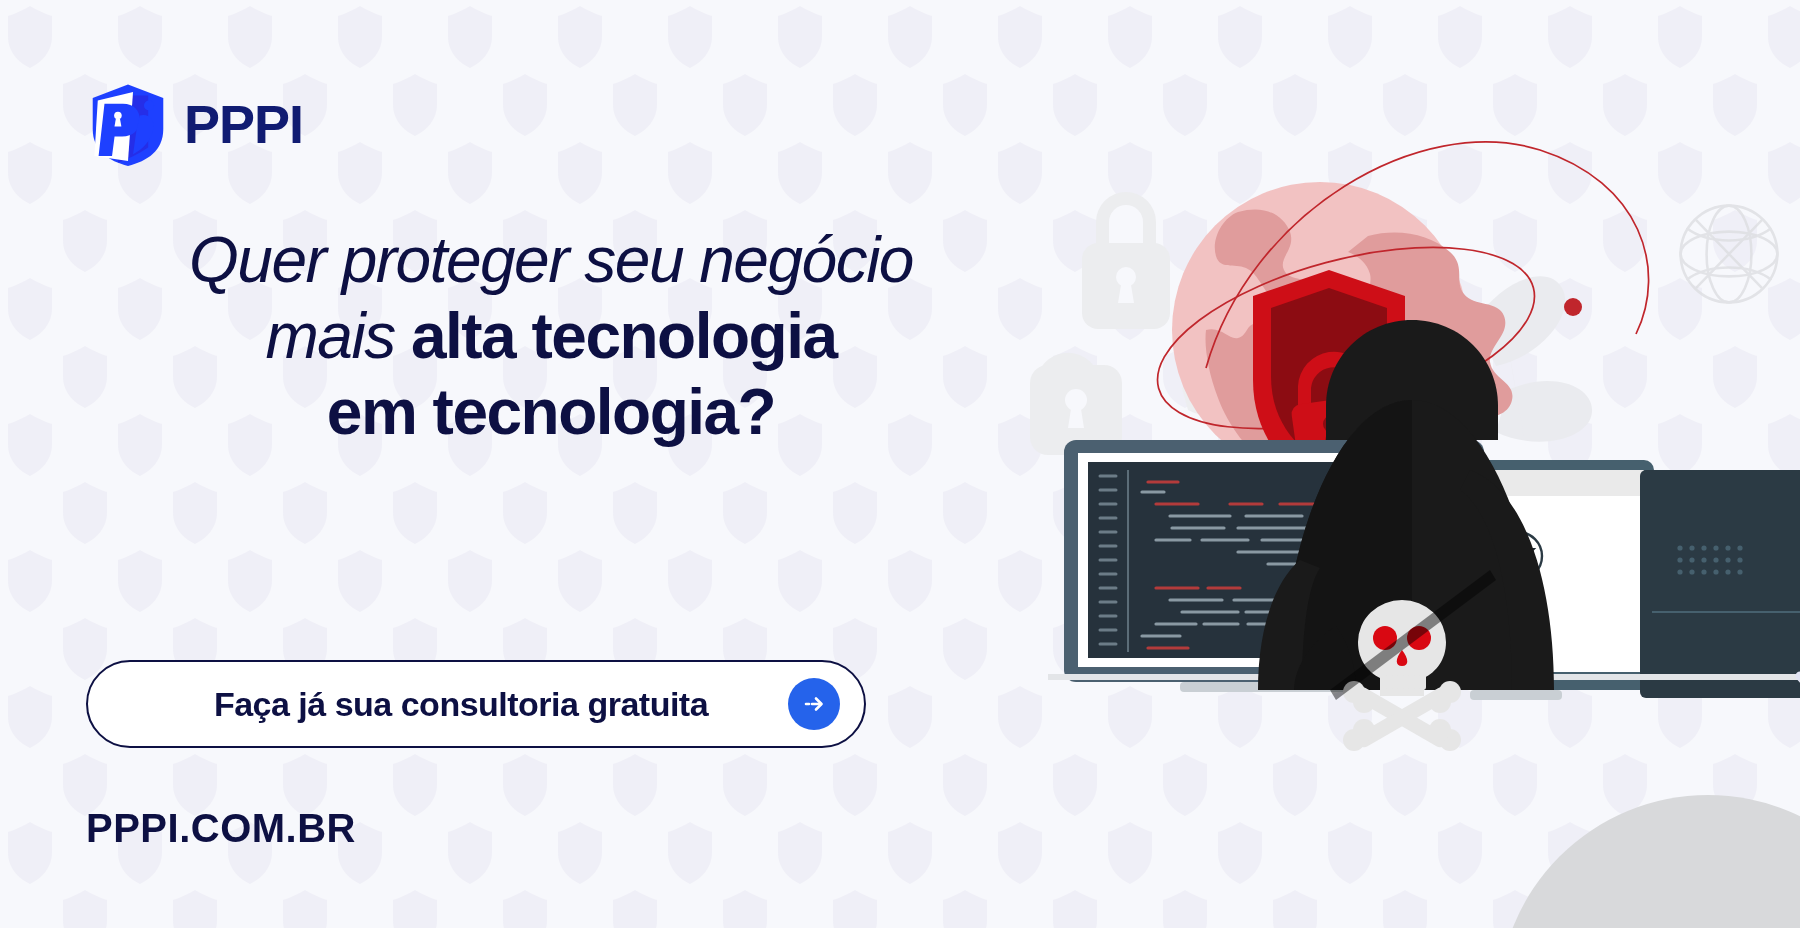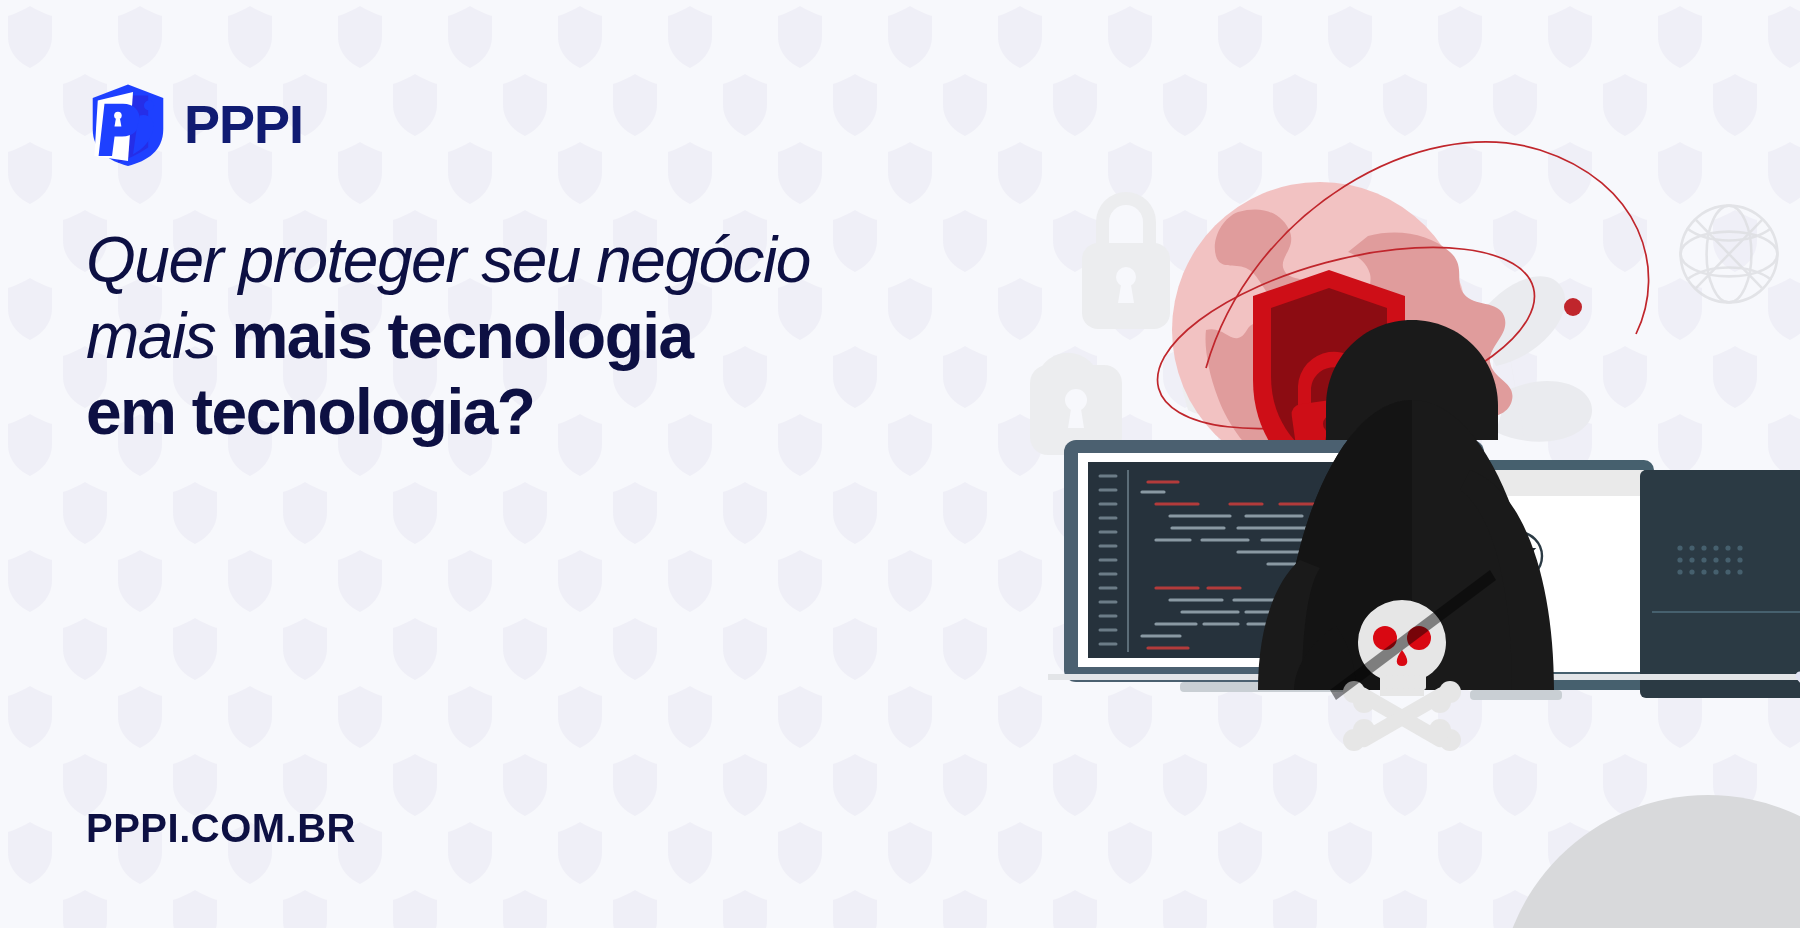--- a/index.html
+++ b/index.html
@@ -23,20 +23,21 @@
   #bg-bottom-circle {
     position:absolute; left:1498px; top:795px;
     width:420px; height:420px; border-radius:50%;
     background:#D8D9DB; z-index:1;
   }
 
   
   #left-col {
     position:absolute; left:0; top:0; width:1050px; height:928px;
     z-index:6;
+    text-align:center;
   }
 
   #logo-row {
     position:absolute; left:86px; top:82px;
     display:flex; align-items:center; gap:14px;
   }
   #logo-mark { width:84px; height:84px; display:block; }
   #logo-word {
     font-size:54px; font-weight:bold; letter-spacing:-1px;
     color:#111C72; line-height:1;
@@ -298,21 +299,30 @@
         <path d="M35.5 44 h5 l1.6 9 h-8.2z" fill="#FFFFFF"></path>
         <path d="M64 40 c10 -3 18 4 16 16 c-2 13 -12 24 -24 30 l4 -28 z" fill="#1E40FF"></path>
         <circle cx="75" cy="28" r="6" fill="#1E40FF"></circle>
       </svg>
       <div id="logo-word">PPPI</div>
     </div>
 
     <div id="headline">
       <span class="hl-line hl-italic">Quer proteger seu negócio</span>
       <span class="hl-line">
-        <span class="hl-italic">mais </span><span class="hl-bold">mais tecnologia</span>
+        <span class="hl-italic">mais </span><span class="hl-bold">alta tecnologia</span>
       </span>
       <span class="hl-line hl-bold">em tecnologia?</span>
     </div>
 
+    <div id="cta-button">
+      <span id="cta-label">Faça já sua consultoria gratuita</span>
+      <span id="cta-arrow">
+        <svg width="30" height="30" viewBox="0 0 30 30">
+          <path d="M7 15 h3 M13 15 h9" stroke="#FFFFFF" stroke-width="2.6" stroke-linecap="round"></path>
+          <path d="M17 9.5 L22.5 15 L17 20.5" fill="none" stroke="#FFFFFF" stroke-width="2.6" stroke-linecap="round" stroke-linejoin="round"></path>
+        </svg>
+      </span>
+    </div>
 
     <div id="footer-url">PPPI.COM.BR</div>
   </div>
 </div>
 
 </body></html>

